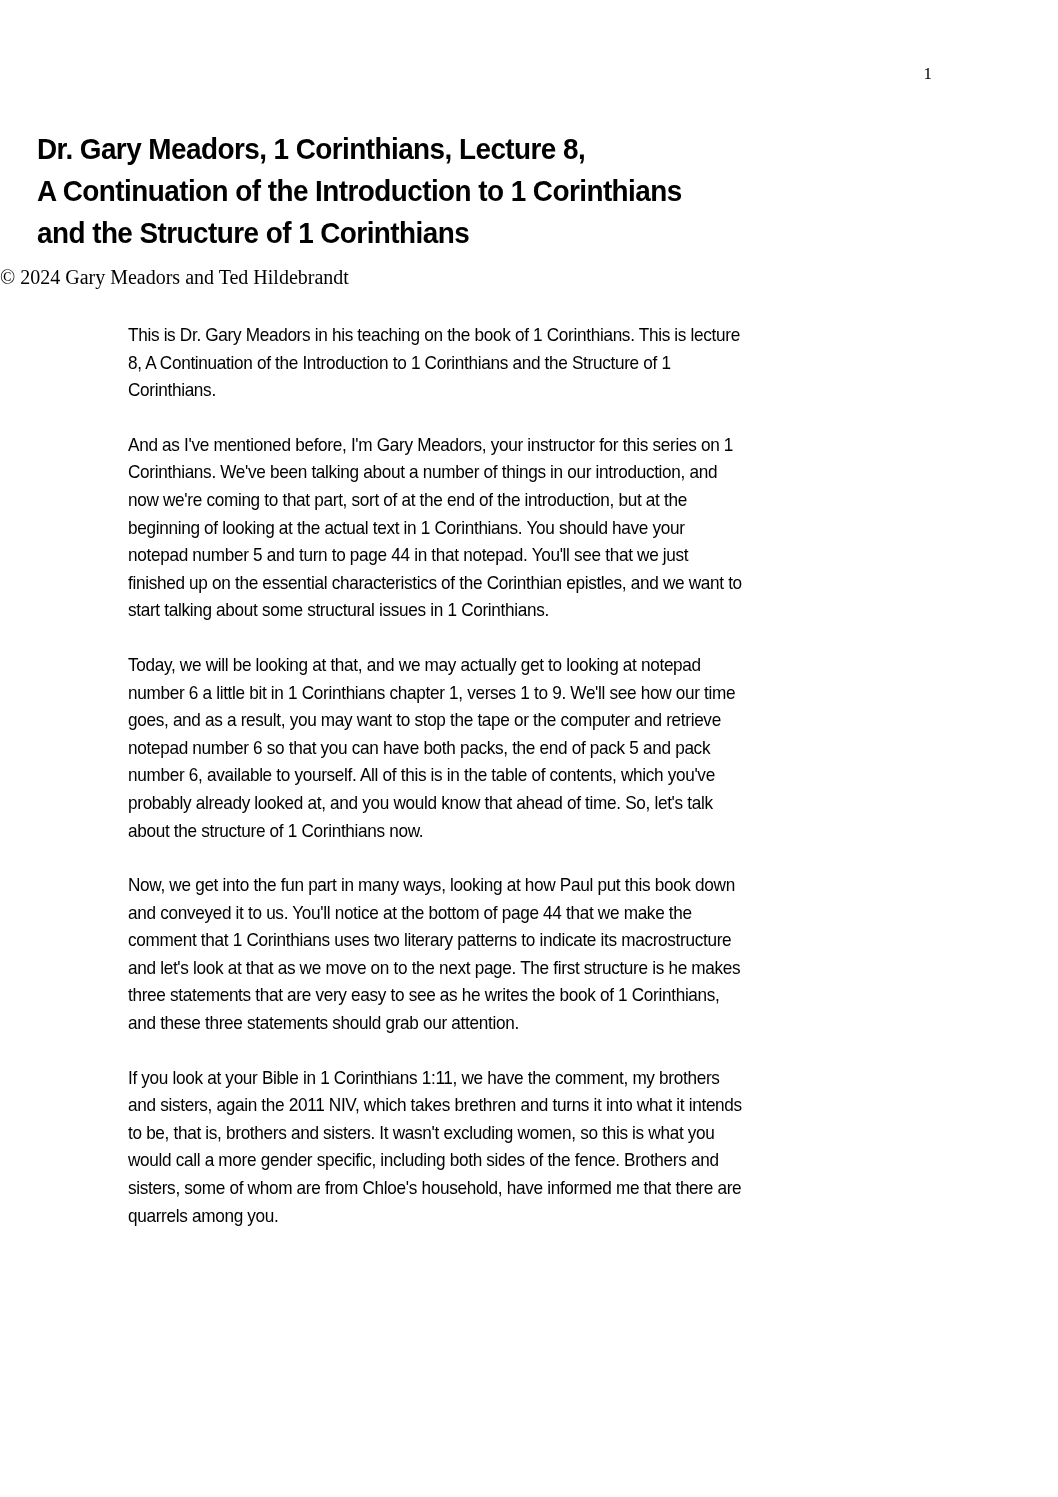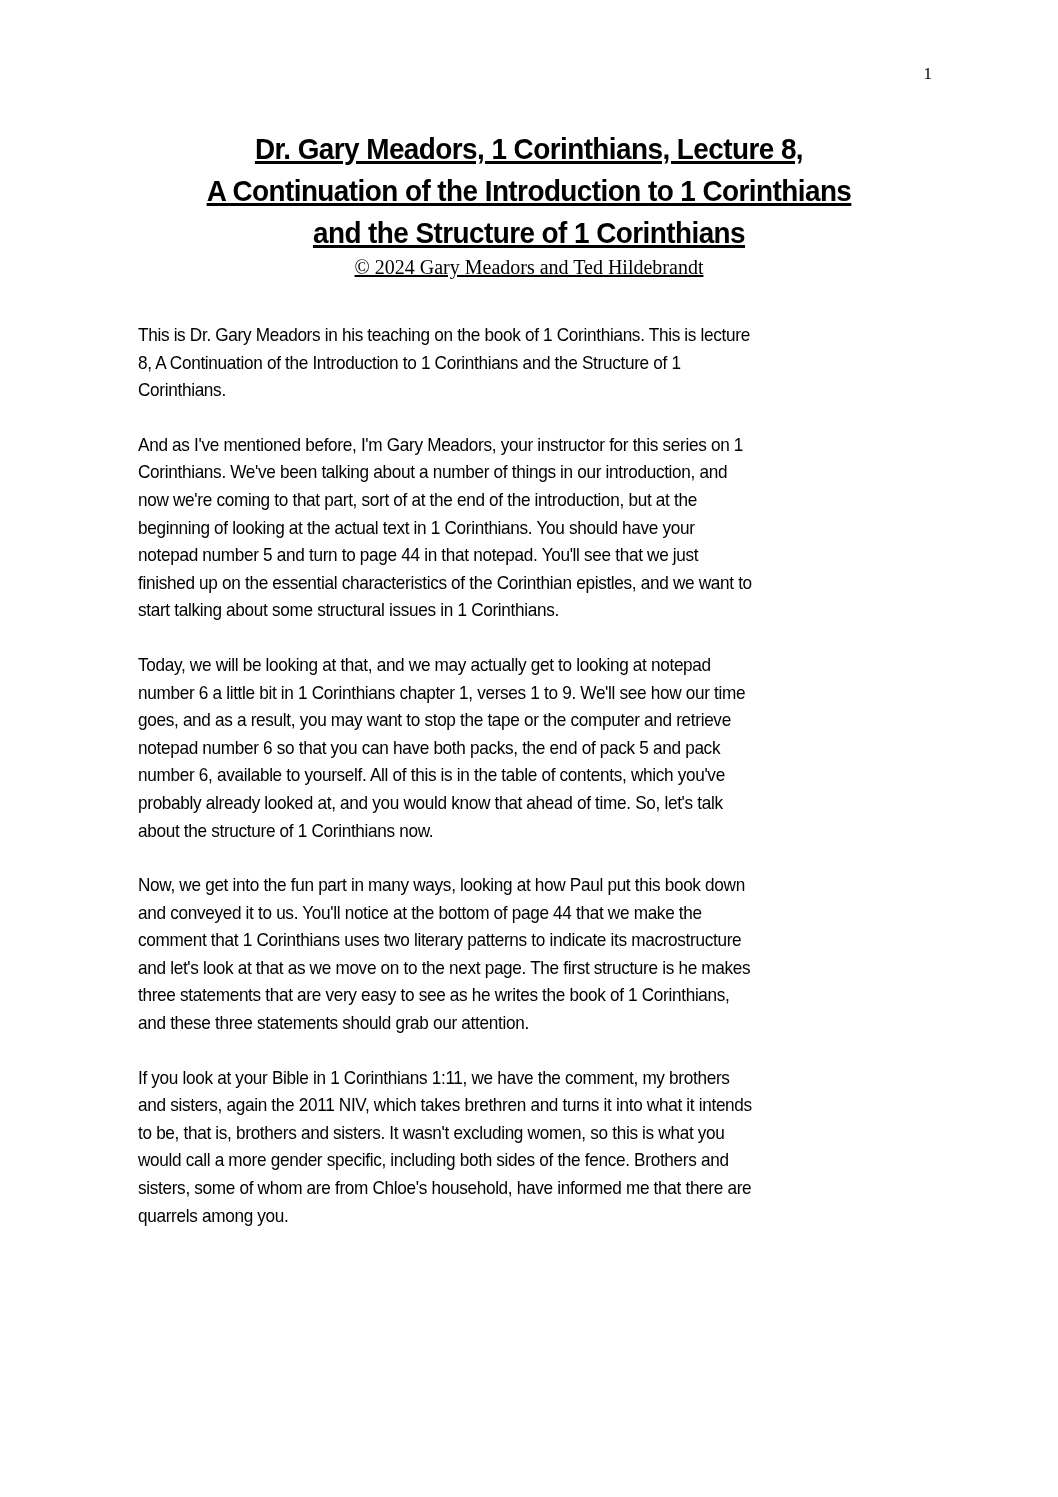--- a/index.html
+++ b/index.html
@@ -27,48 +27,46 @@
       right: 126px;
       font-family: "Liberation Serif", serif;
       font-size: 17px;
       line-height: 20px;
     }
     .title-block {
       position: absolute;
       top: 128px;
       left: 0;
       width: 1058px;
-      text-align: center;
-      text-decoration: underline;
     }
     .title-line {
       display: block;
       font-family: "Liberation Sans", sans-serif;
       font-weight: bold;
       font-size: 30px;
       line-height: 42px;
       letter-spacing: -0.6px;
       transform: scaleX(0.93);
       transform-origin: center;
     }
     .copyright {
       display: block;
       font-family: "Liberation Serif", serif;
       font-size: 20px;
       line-height: 22px;
-      margin-top: 2px;
+      margin-top: 12px;
     }
     .body {
       position: absolute;
       top: 321px;
       left: 128px;
       width: 820px;
     }
     .para {
-      margin: 0 0 27px 10px;
+      margin: 0 0 27px 0;
     }
     .line {
       display: block;
       white-space: nowrap;
       font-family: "Liberation Sans", sans-serif;
       font-size: 18.4px;
       line-height: 27.6px;
       letter-spacing: -0.35px;
       transform: scaleX(0.935);
       transform-origin: left center;

